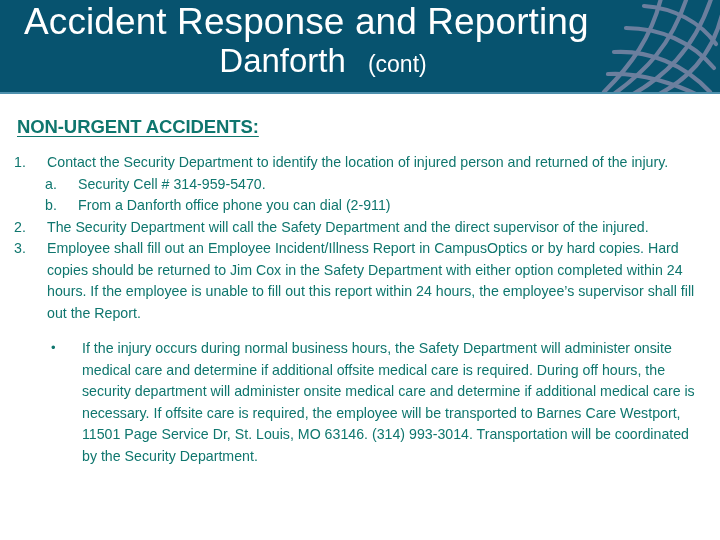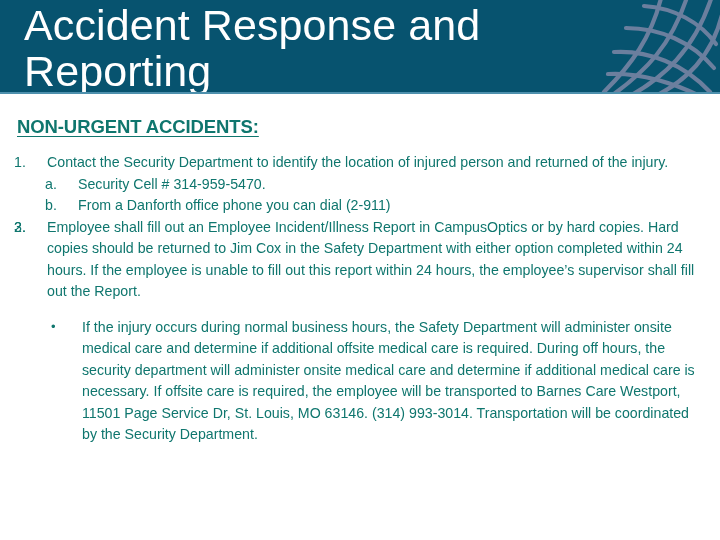--- a/index.html
+++ b/index.html
@@ -44,21 +44,21 @@
   .title-block {
     position: absolute;
     left: 18px;
     top: 2px;
     width: 600px;
     text-align: center;
     color: #ffffff;
     line-height: 1.08;
   }
   .title-line1 {
-    font-size: 43px;
+    font-size: 37px;
     font-weight: 300;
     letter-spacing: 0.1px;
     display: block;
     text-align: left;
     padding-left: 6px;
   }
   .title-line2 {
     font-size: 33px;
     font-weight: 300;
     display: block;
@@ -190,20 +190,21 @@
       <span>Security Cell # 314-959-5470.</span>
     </div>
 
     <div class="item lvl2">
       <span class="marker">b.</span>
       <span>From a Danforth office phone you can dial (2-911)</span>
     </div>
 
     <div class="item lvl1">
       <span class="marker">2.</span>
+      <span>The Security Department will call the Safety Department and the direct supervisor of the injured.</span>
     </div>
 
     <div class="item lvl1">
       <span class="marker">3.</span>
       <span>Employee shall fill out an Employee Incident/Illness Report in CampusOptics or by hard copies. Hard copies should be returned to Jim Cox in the Safety Department with either option completed within 24 hours. If the employee is unable to fill out this report within 24 hours, the employee’s supervisor shall fill out the Report.</span>
     </div>
 
     <div class="bullet-para">
       <span class="marker">•</span>
       <span>If the injury occurs during normal business hours, the Safety Department will administer onsite medical care and determine if additional offsite medical care is required.  During off hours, the security department will administer onsite medical care and determine if additional medical care is necessary.   If offsite care is required, the employee will be transported to Barnes Care Westport, 11501 Page Service Dr, St. Louis, MO 63146. (314) 993-3014.  Transportation will be coordinated by the Security Department.</span>

